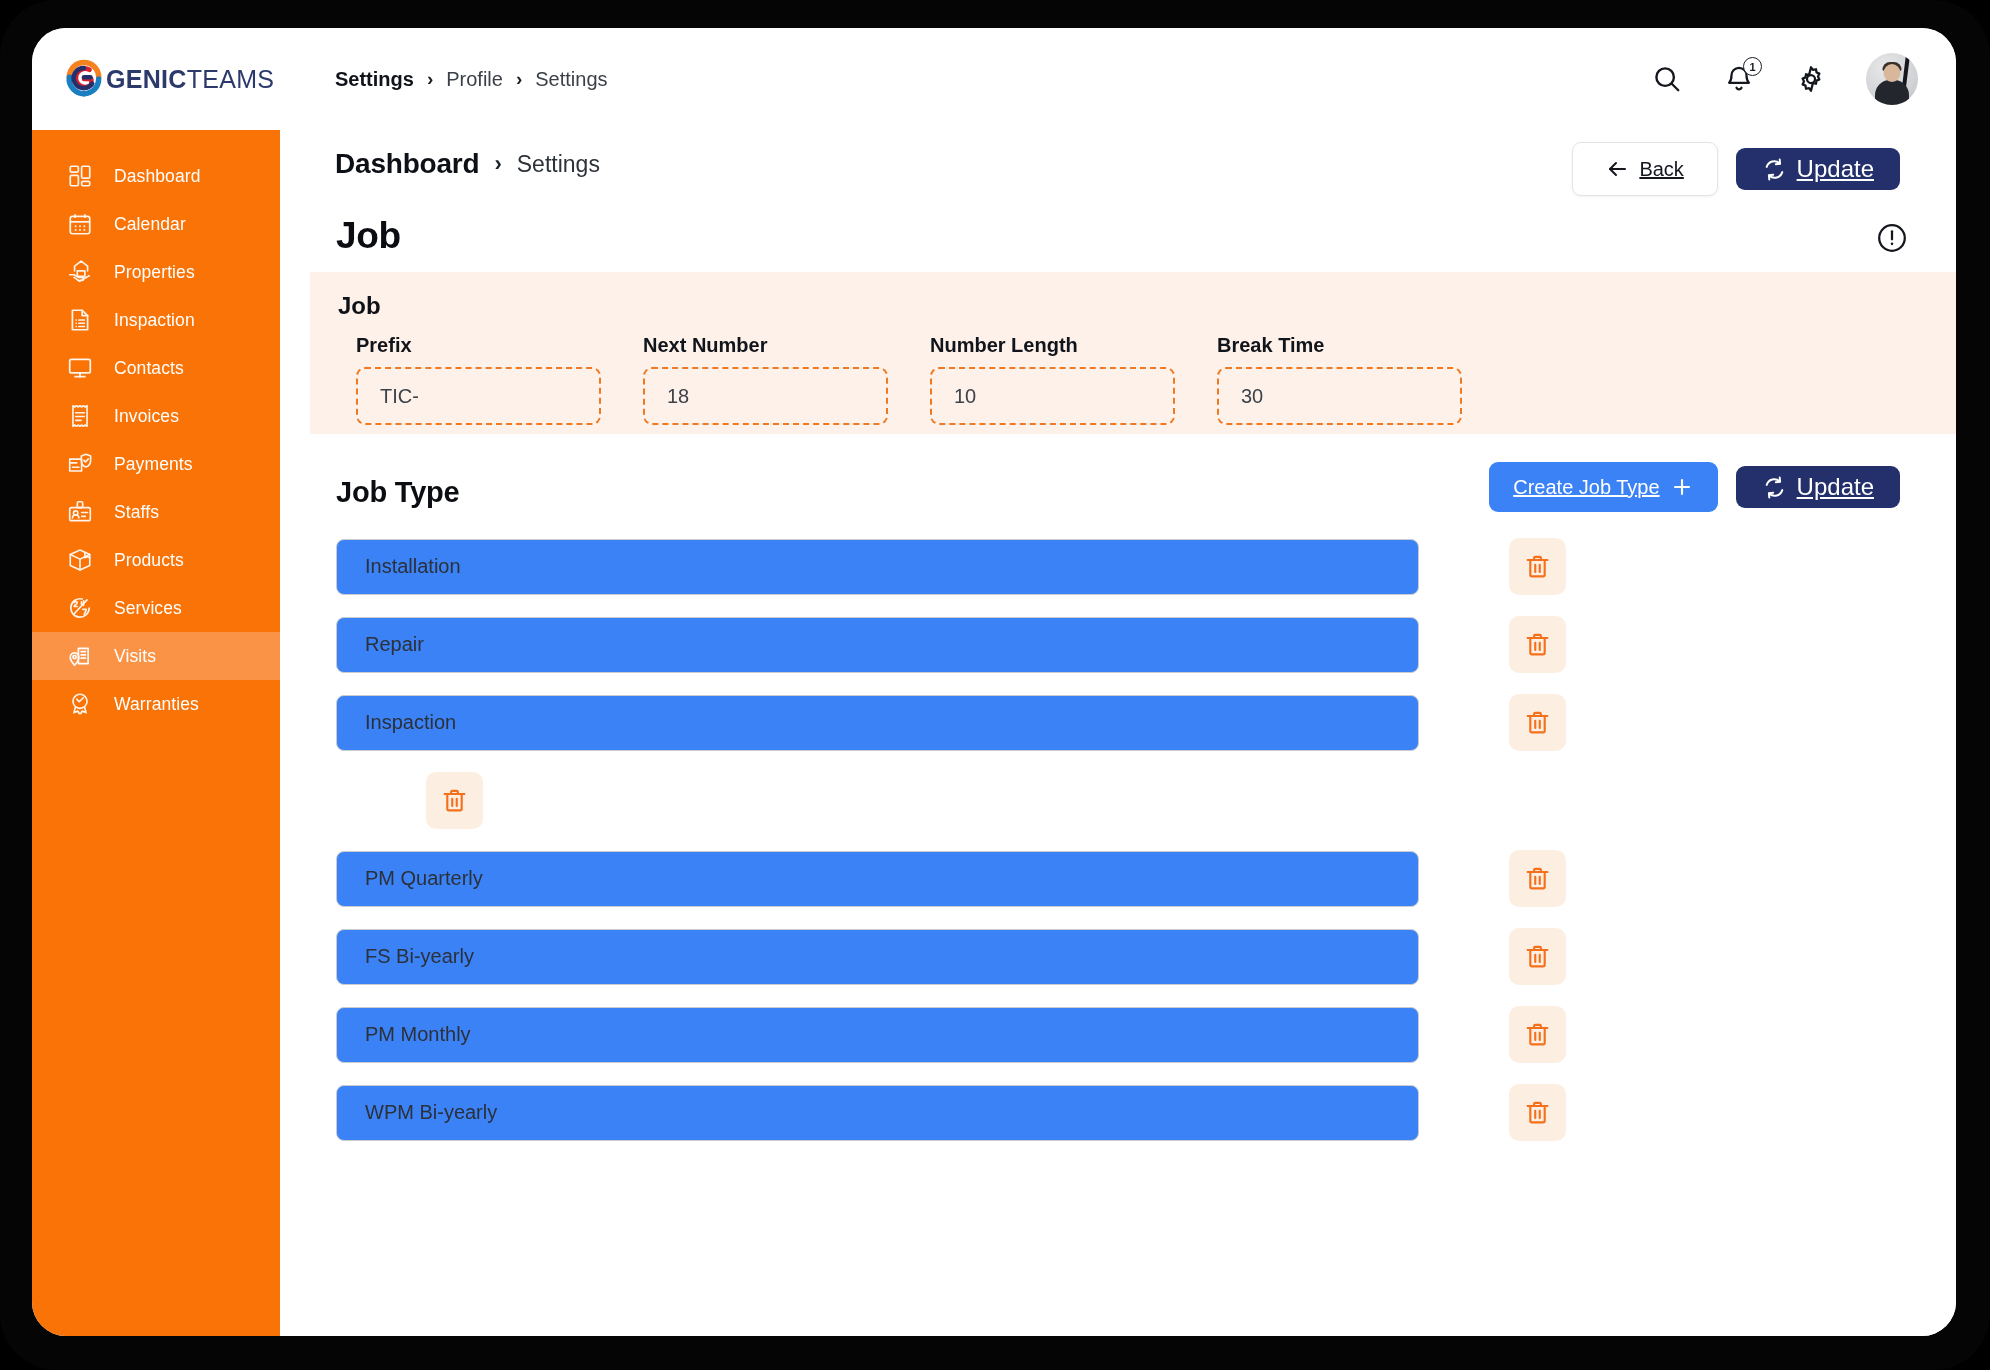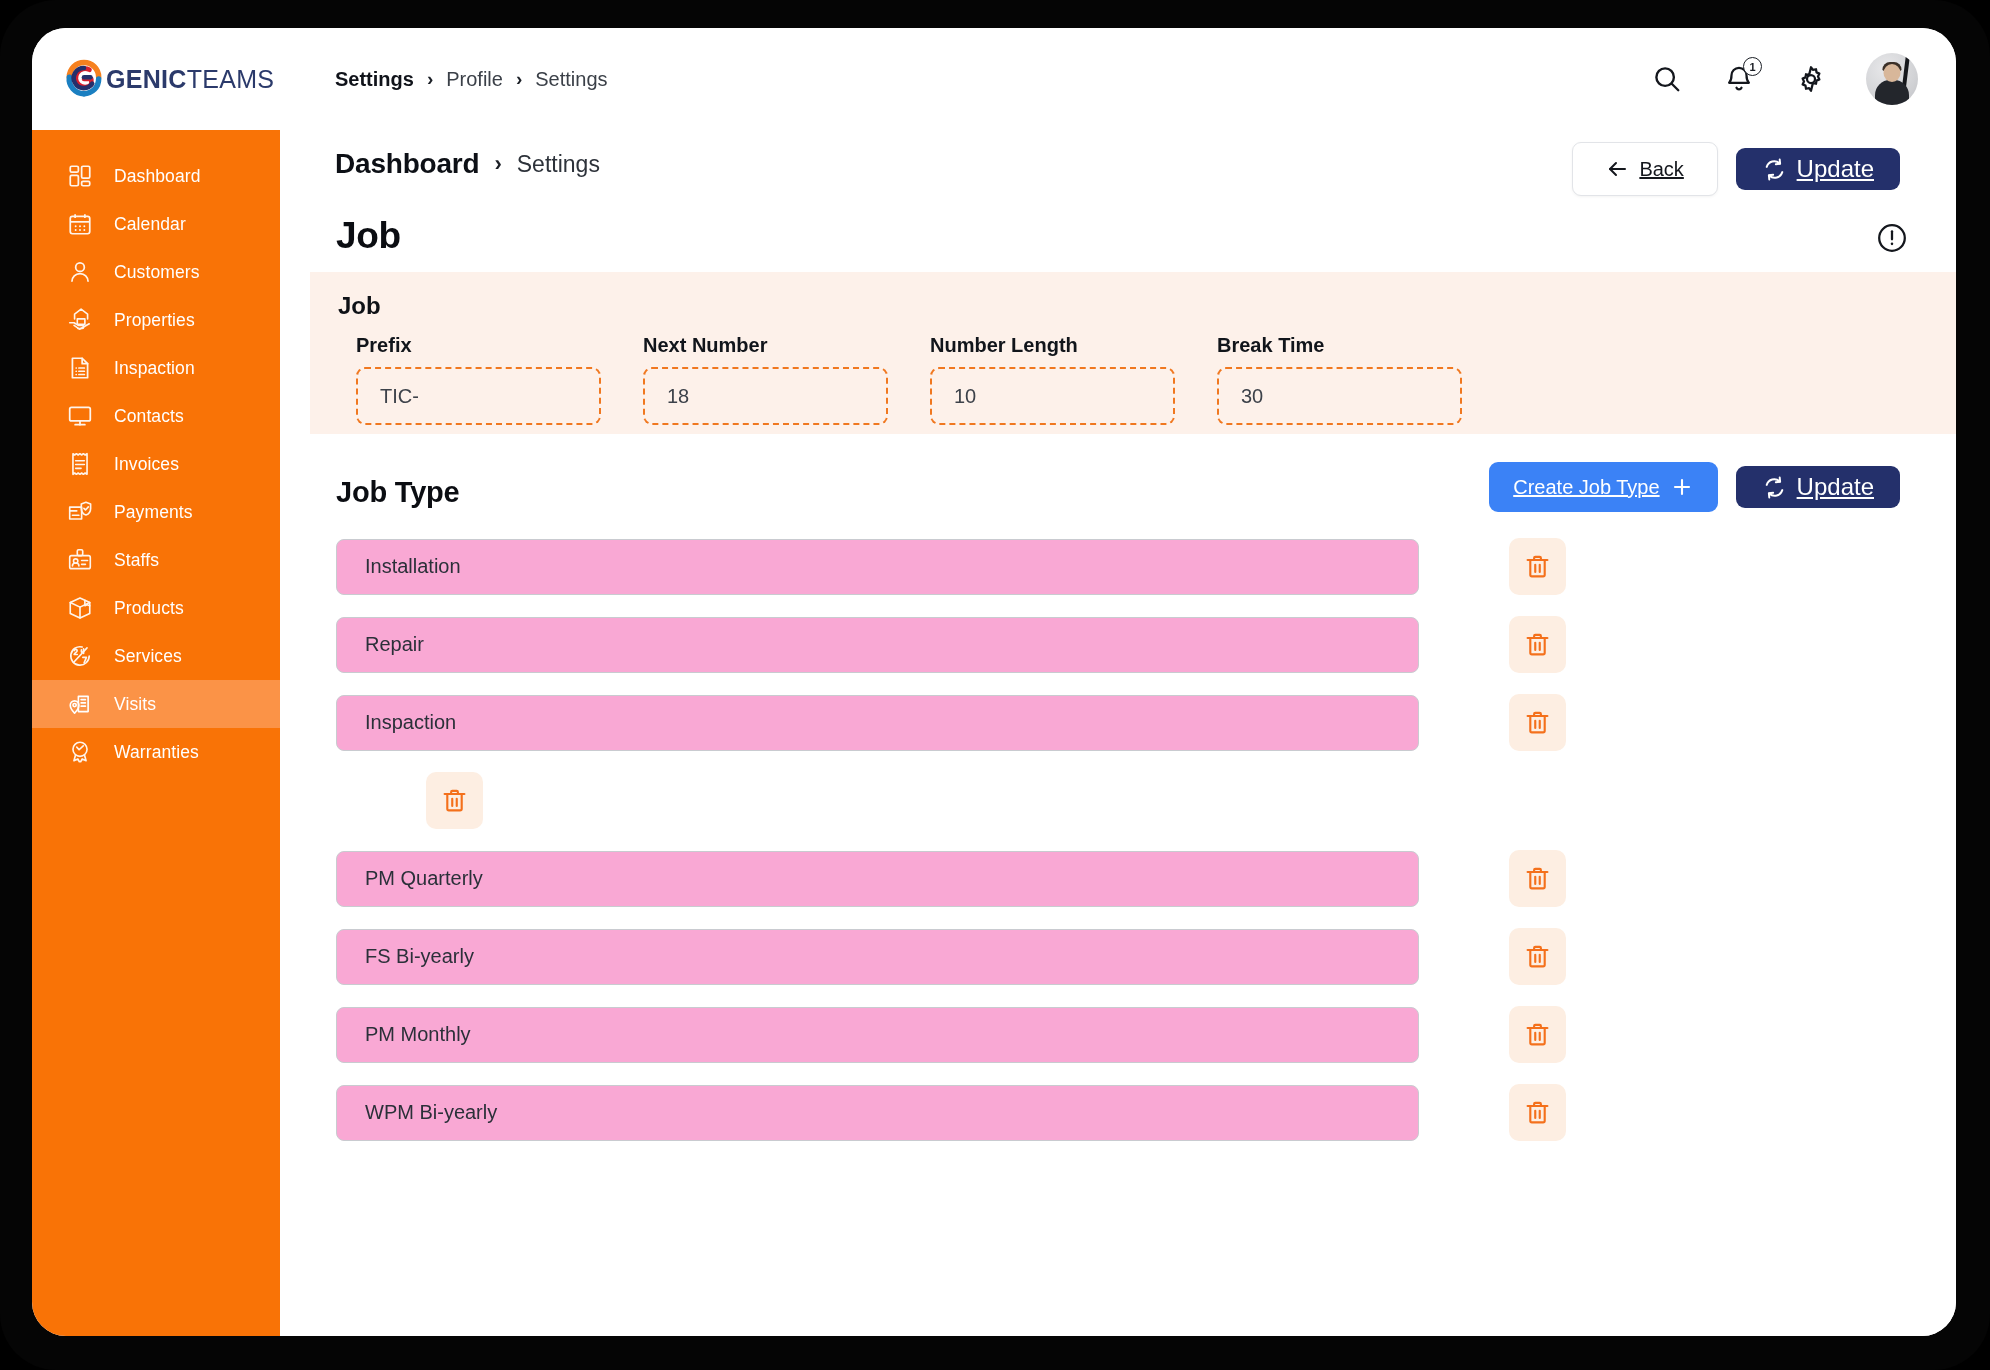--- a/index.html
+++ b/index.html
@@ -231,21 +231,21 @@
 
   #jobtype-list {
     position: absolute; left: 56px; top: 408px;
     width: 1576px;
     display: flex; flex-direction: column; gap: 21px;
   }
   .jobtype-row { display: flex; align-items: center; gap: 0; }
   .jobtype-input {
     width: 1083px; height: 56px;
     border: 1.4px solid #c9cbd0; border-radius: 8px;
-    background: #f9a8d4;
+    background: #3b82f6;
     display: flex; align-items: center;
     padding-left: 28px;
     font-size: 20px; color: #2b3039;
     font-family: "Liberation Sans", sans-serif;
   }
   .delete-button {
     width: 57px; height: 57px; border-radius: 10px;
     background: #fdeee2;
     display: flex; align-items: center; justify-content: center;
     margin-left: 90px; cursor: pointer;
@@ -333,29 +333,20 @@
               <circle cx="12" cy="14" r=".9" fill="#fff" stroke="none"></circle>
               <circle cx="16" cy="14" r=".9" fill="#fff" stroke="none"></circle>
             <circle cx="8" cy="17.5" r=".9" fill="#fff" stroke="none"></circle>
               <circle cx="12" cy="17.5" r=".9" fill="#fff" stroke="none"></circle>
               <circle cx="16" cy="17.5" r=".9" fill="#fff" stroke="none"></circle>
           </svg>
         </span>
         <span class="nav-label">Calendar</span>
       </div>
 
-      <div class="nav-item">
-        <span class="nav-icon">
-          <svg width="26" height="26" viewBox="0 0 24 24" fill="none" stroke="#ffffff" stroke-width="1.6" stroke-linejoin="round" opacity=".92">
-            <circle cx="12" cy="7.5" r="4"></circle>
-              <path d="M4.5 21c0-4.4 3.4-7.5 7.5-7.5s7.5 3.1 7.5 7.5"></path>
-          </svg>
-        </span>
-        <span class="nav-label">Customers</span>
-      </div>
 
       <div class="nav-item">
         <span class="nav-icon">
           <svg width="26" height="26" viewBox="0 0 24 24" fill="none" stroke="#ffffff" stroke-width="1.5" stroke-linejoin="round" stroke-linecap="round" opacity=".92">
             <path d="M7 11V6.5L13 2l6 4.5V11"></path>
               <path d="M9.5 11h7v5h-7z"></path>
             <path d="M2.5 14.5h4l4 2.5h3.5a1.4 1.4 0 0 1 0 2.8H10"></path>
             <path d="M6.5 17l5 3.5 9-5"></path>
           </svg>
         </span>

